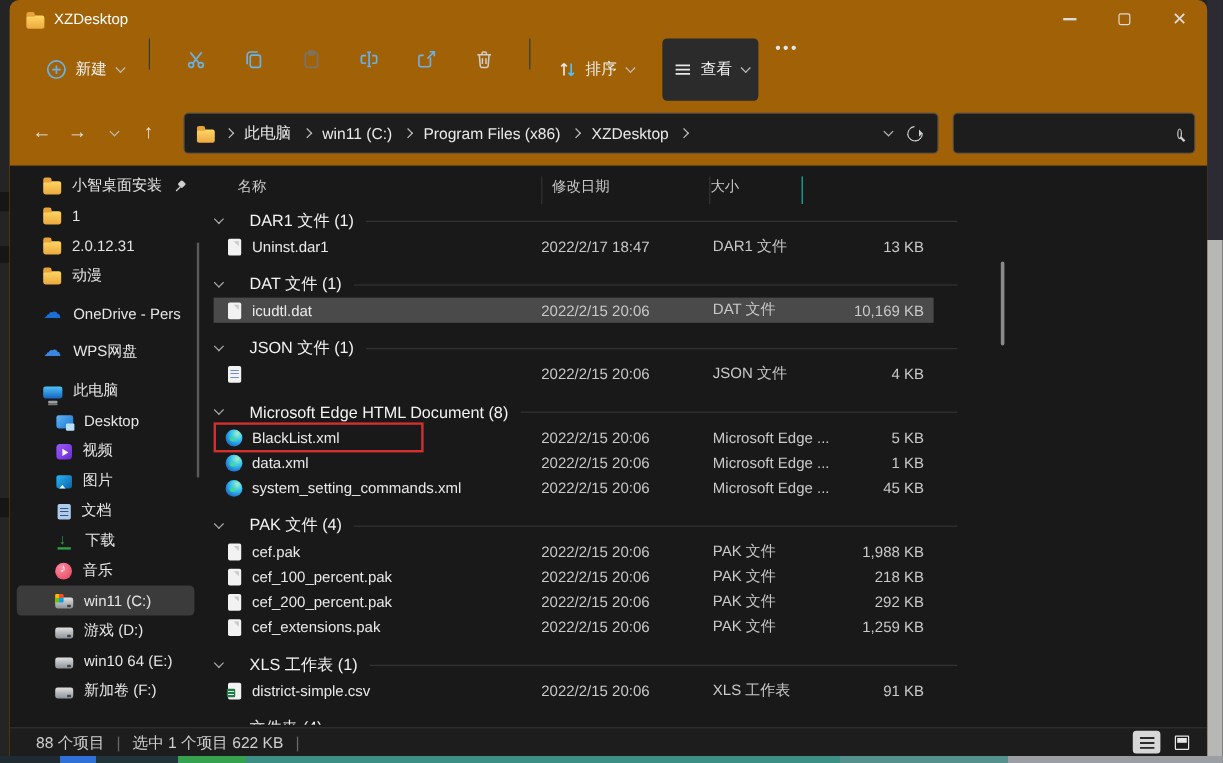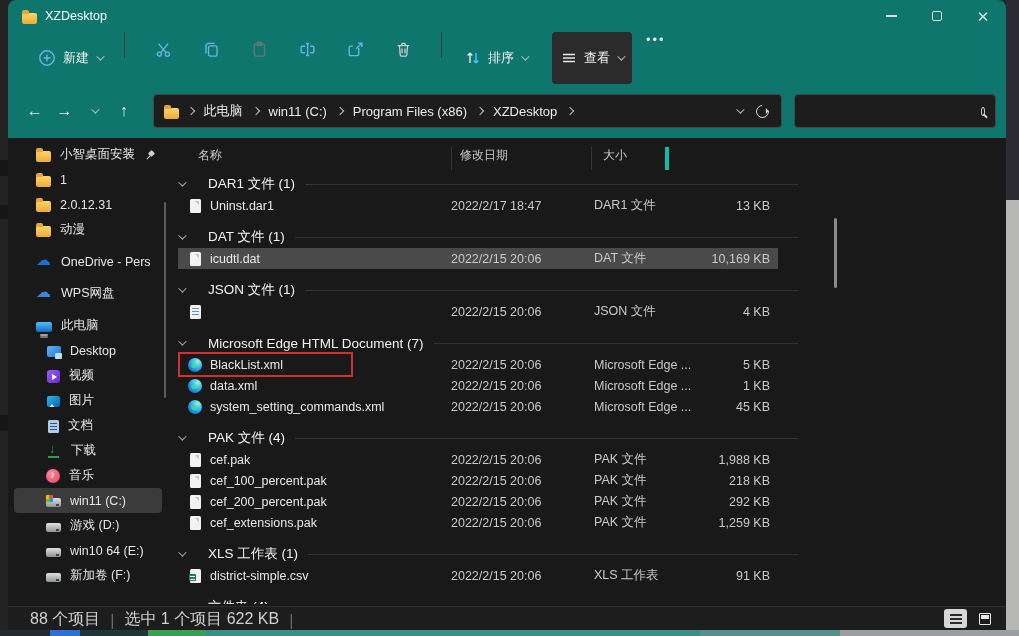--- a/index.html
+++ b/index.html
@@ -10,21 +10,21 @@
   
   .desk-left { position:absolute; left:0; top:0; width:8px; height:636px; background:#242424; }
   .desk-left i { position:absolute; left:0; width:8px; background:#161616; display:block; }
   .desk-right-top { position:absolute; left:1006px; top:0; width:13px; height:200px; background:#2c2a33; }
   .desk-right { position:absolute; left:1006px; top:200px; width:13px; height:436px; background:#b7b7b5; }
   .desk-bottom { position:absolute; left:0; top:630px; width:1019px; height:6px;
     background:linear-gradient(90deg,#1f2a33 0 50px,#2f6fd8 50px 80px,#20343a 80px 148px,#36a14e 148px 205px,#3c8f85 205px 700px,#55918c 700px 840px,#9b9fa4 840px 1019px); }
 
   
   #win { position:absolute; left:8px; top:0; width:998px; height:630px;
-    background:#0f766e; color:#e8e8e8; border-radius:8px 8px 0 0; overflow:hidden; }
+    background:#a16207; color:#e8e8e8; border-radius:8px 8px 0 0; overflow:hidden; }
 
   
   .titlebar { position:relative; height:32px; display:flex; align-items:center; }
   .titlebar .t-ic { margin-left:14px; }
   .titlebar .t-txt { margin-left:8px; font-size:12.5px; color:#ffffff; }
   .wbtns { position:absolute; right:0; top:0; height:32px; display:flex; }
   .wbtn { width:46px; height:32px; display:flex; align-items:center; justify-content:center; color:#dcdcdc; font-size:13px; }
   .wbtn .mini { width:11px; height:1.3px; background:#dcdcdc; }
   .wbtn .maxi { width:10px; height:10px; border:1.2px solid #dcdcdc; border-radius:2px; }
   .wbtn .clos { font-size:15px; line-height:1; }
@@ -76,21 +76,21 @@
   .pin::after { content:""; position:absolute; left:2px; bottom:0; width:1.4px; height:5px; background:#cfcfcf; transform:rotate(45deg); }
   .side-scroll { position:absolute; left:156px; top:64px; width:2px; height:196px; background:#5a5a5a; border-radius:2px; }
 
   
   .filelist { position:absolute; left:162px; top:2px; width:628px; height:464px; overflow:hidden; }
   .lheader { display:flex; height:30px; align-items:flex-end; color:#c9c9c9; font-size:12px; }
   .lheader .hc { padding-bottom:6px; position:relative; }
   .hc-name { width:281px; padding-left:28px; }
   .hc-date { width:140px; padding-left:8px; border-left:1px solid #343434; }
   .hc-type { width:118px; padding-left:11px; border-left:1px solid #343434; }
-  .hc-size { width:78px; padding-left:11px; border-left:1px solid #343434; border-right:4px solid #14b8a6; }
+  .hc-size { width:78px; border-left:1px solid #343434; border-right:1px solid #14b8a6; }
   .sortcaret { position:absolute; left:58px; top:0; color:#bdbdbd; }
 
   .group { margin-top:10px; }
   .group:first-of-type { margin-top:3px; }
   .group-h { height:22px; display:flex; align-items:center; color:#f2f2f2; font-size:13.5px; }
   .group-h .chev { margin-left:8px; color:#aaa; border-color:#aaa; flex:none; }
   .group-h .gtxt { margin-left:24px; white-space:nowrap; }
   .group-h .gline { flex:1; height:1px; background:#333333; margin-left:10px; }
 
   .row { position:relative; height:21px; margin-left:8px; width:600px; font-size:12.5px; color:#c9c9c9; }
@@ -100,21 +100,21 @@
   .c-name { left:32px; width:230px; overflow:hidden; color:#e9e9e9; }
   .c-date { left:273px; }
   .c-type { left:416px; }
   .c-size { left:500px; width:92px; justify-content:flex-end; }
   .annot { position:absolute; left:0; top:-2px; width:175px; height:25px; border:2px solid #d32f2f; }
 
   .list-scroll { position:absolute; left:826px; top:80px; width:3px; height:70px; background:#8a8a8a; border-radius:2px; }
 
   
   .statusbar { position:absolute; left:0; bottom:0; right:0; height:24px; border-top:1px solid #2e2e2e;
-    background:#1d1d1d; display:flex; align-items:flex-end; font-size:16px; color:#d0d0d0; padding-left:22px; }
+    background:#1d1d1d; display:flex; align-items:center; font-size:13px; color:#d0d0d0; padding-left:22px; }
   .sb-sep { color:#6a6a6a; margin:0 10px; }
   .sb-views { position:absolute; right:10px; top:2px; display:flex; gap:6px; }
   .vtoggle { width:23px; height:19px; border-radius:3px; display:flex; align-items:center; justify-content:center; }
   .vtoggle.active { background:#d7d7d7; }
   .vt-lines { width:12px; height:10px; background:repeating-linear-gradient(#2a2a2a 0 1.6px, transparent 1.6px 4.2px); }
   .vt-thumb { width:12px; height:12px; border:1.5px solid #e8e8e8; border-radius:1px; position:relative; }
   .vt-thumb::before { content:""; position:absolute; left:1px; right:1px; top:1px; height:4px; background:#e8e8e8; }
 
   
   .ic { position:relative; display:inline-block; width:16px; height:16px; flex:none; }
@@ -431,21 +431,21 @@
                   <span class="ic ic-doc"></span>
                 </span>
                 <span class="cell c-date">2022/2/15 20:06</span>
                 <span class="cell c-type">JSON 文件</span>
                 <span class="cell c-size">4 KB</span>
               </div>
             </div>
             <div class="group">
               <div class="group-h">
                 <span class="chev down"></span>
-                <span class="gtxt">Microsoft Edge HTML Document (7)</span>
+                <span class="gtxt">Microsoft Edge HTML Document (8)</span>
                 <span class="gline"></span>
               </div>
               <div class="row">
                 <span class="cell c-ic">
                   <span class="ic ic-edge"></span>
                 </span>
                 <span class="cell c-name">BlackList.xml</span>
                 <span class="cell c-date">2022/2/15 20:06</span>
                 <span class="cell c-type">Microsoft Edge ...</span>
                 <span class="cell c-size">5 KB</span>

